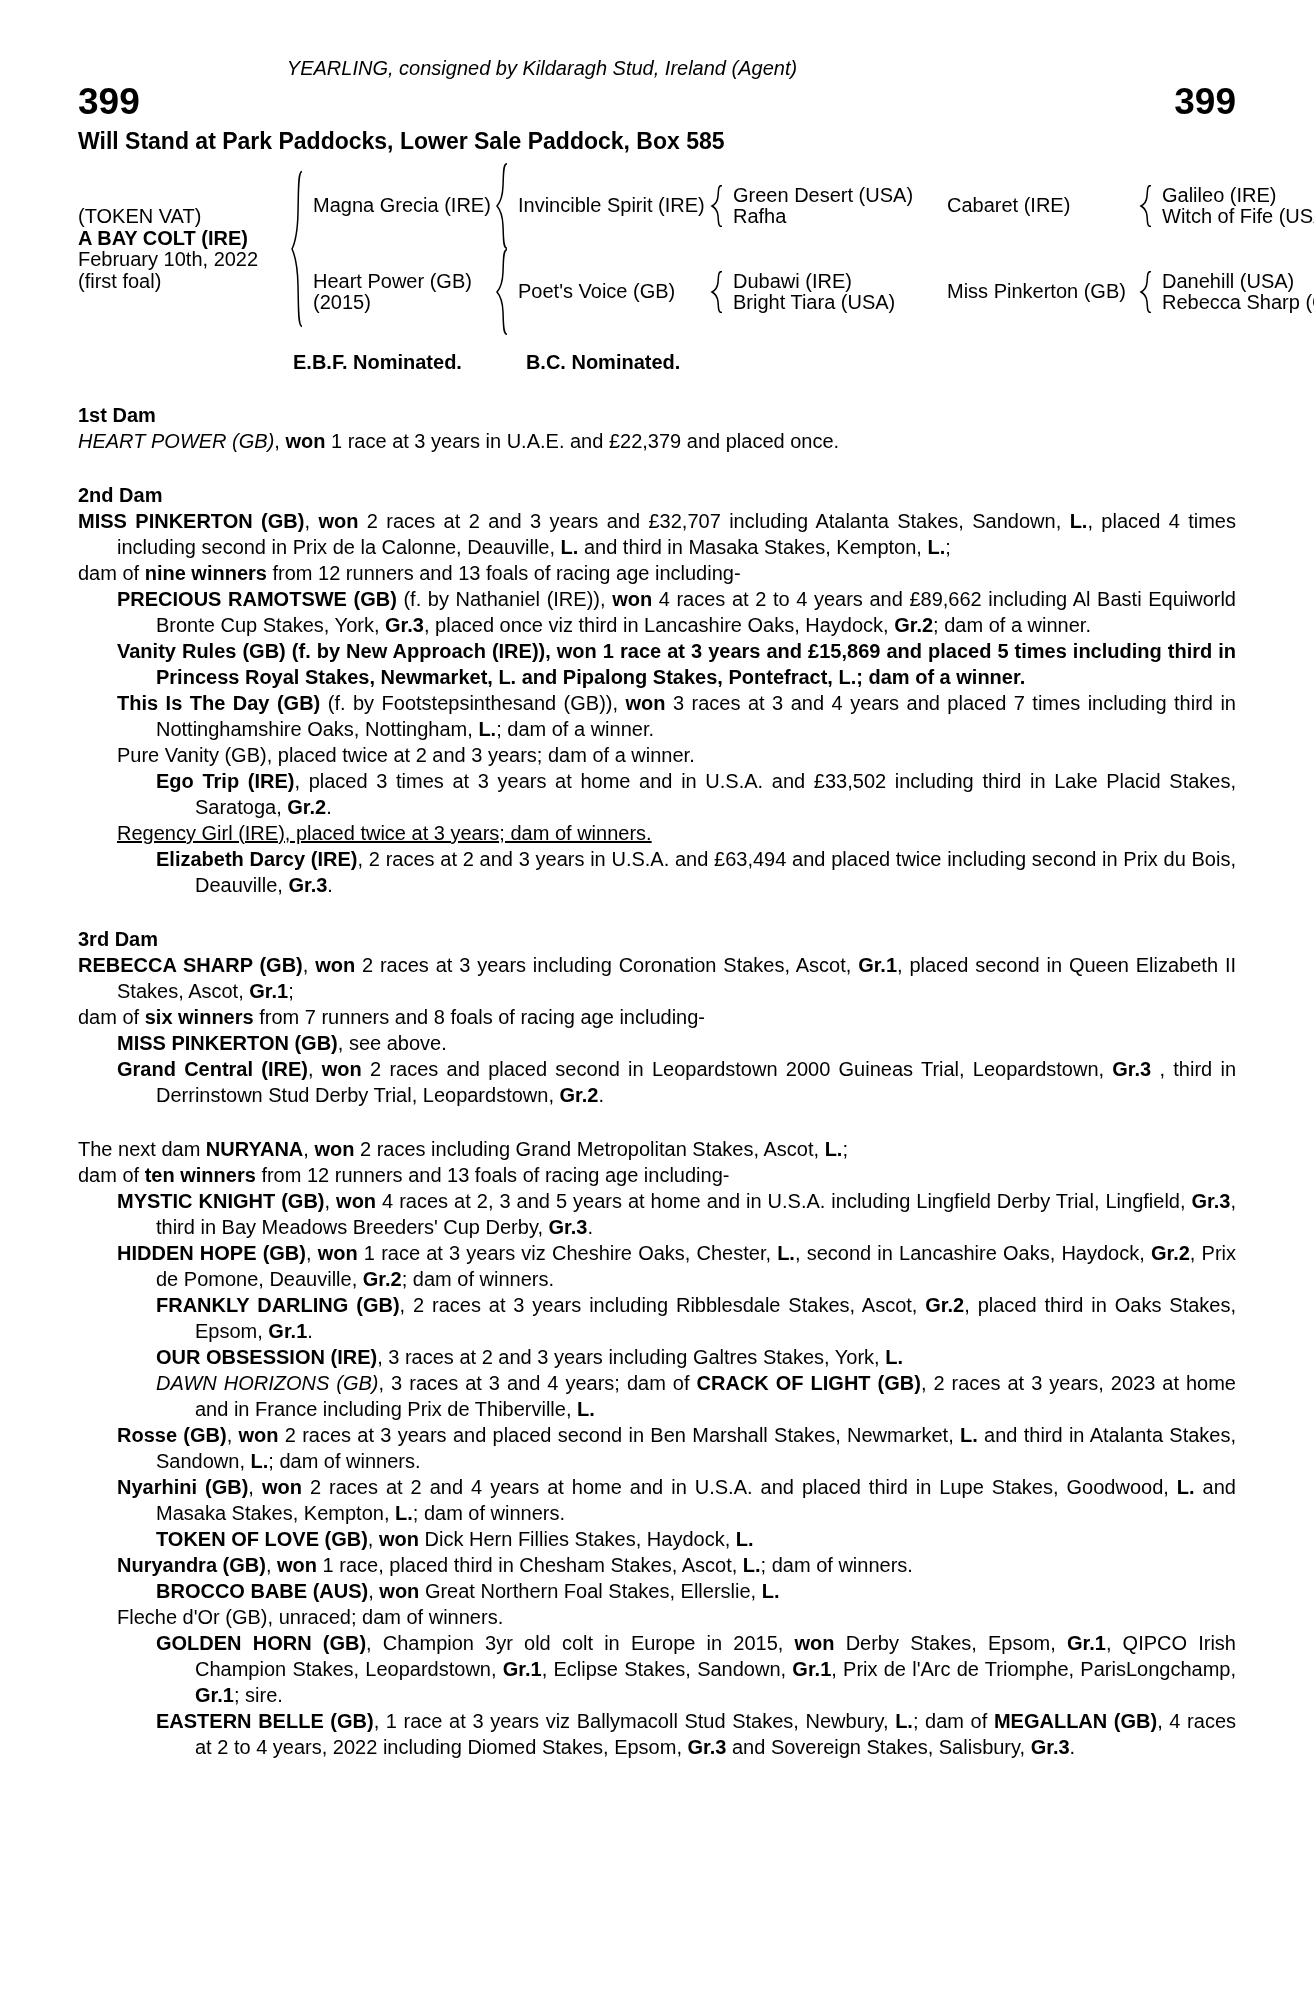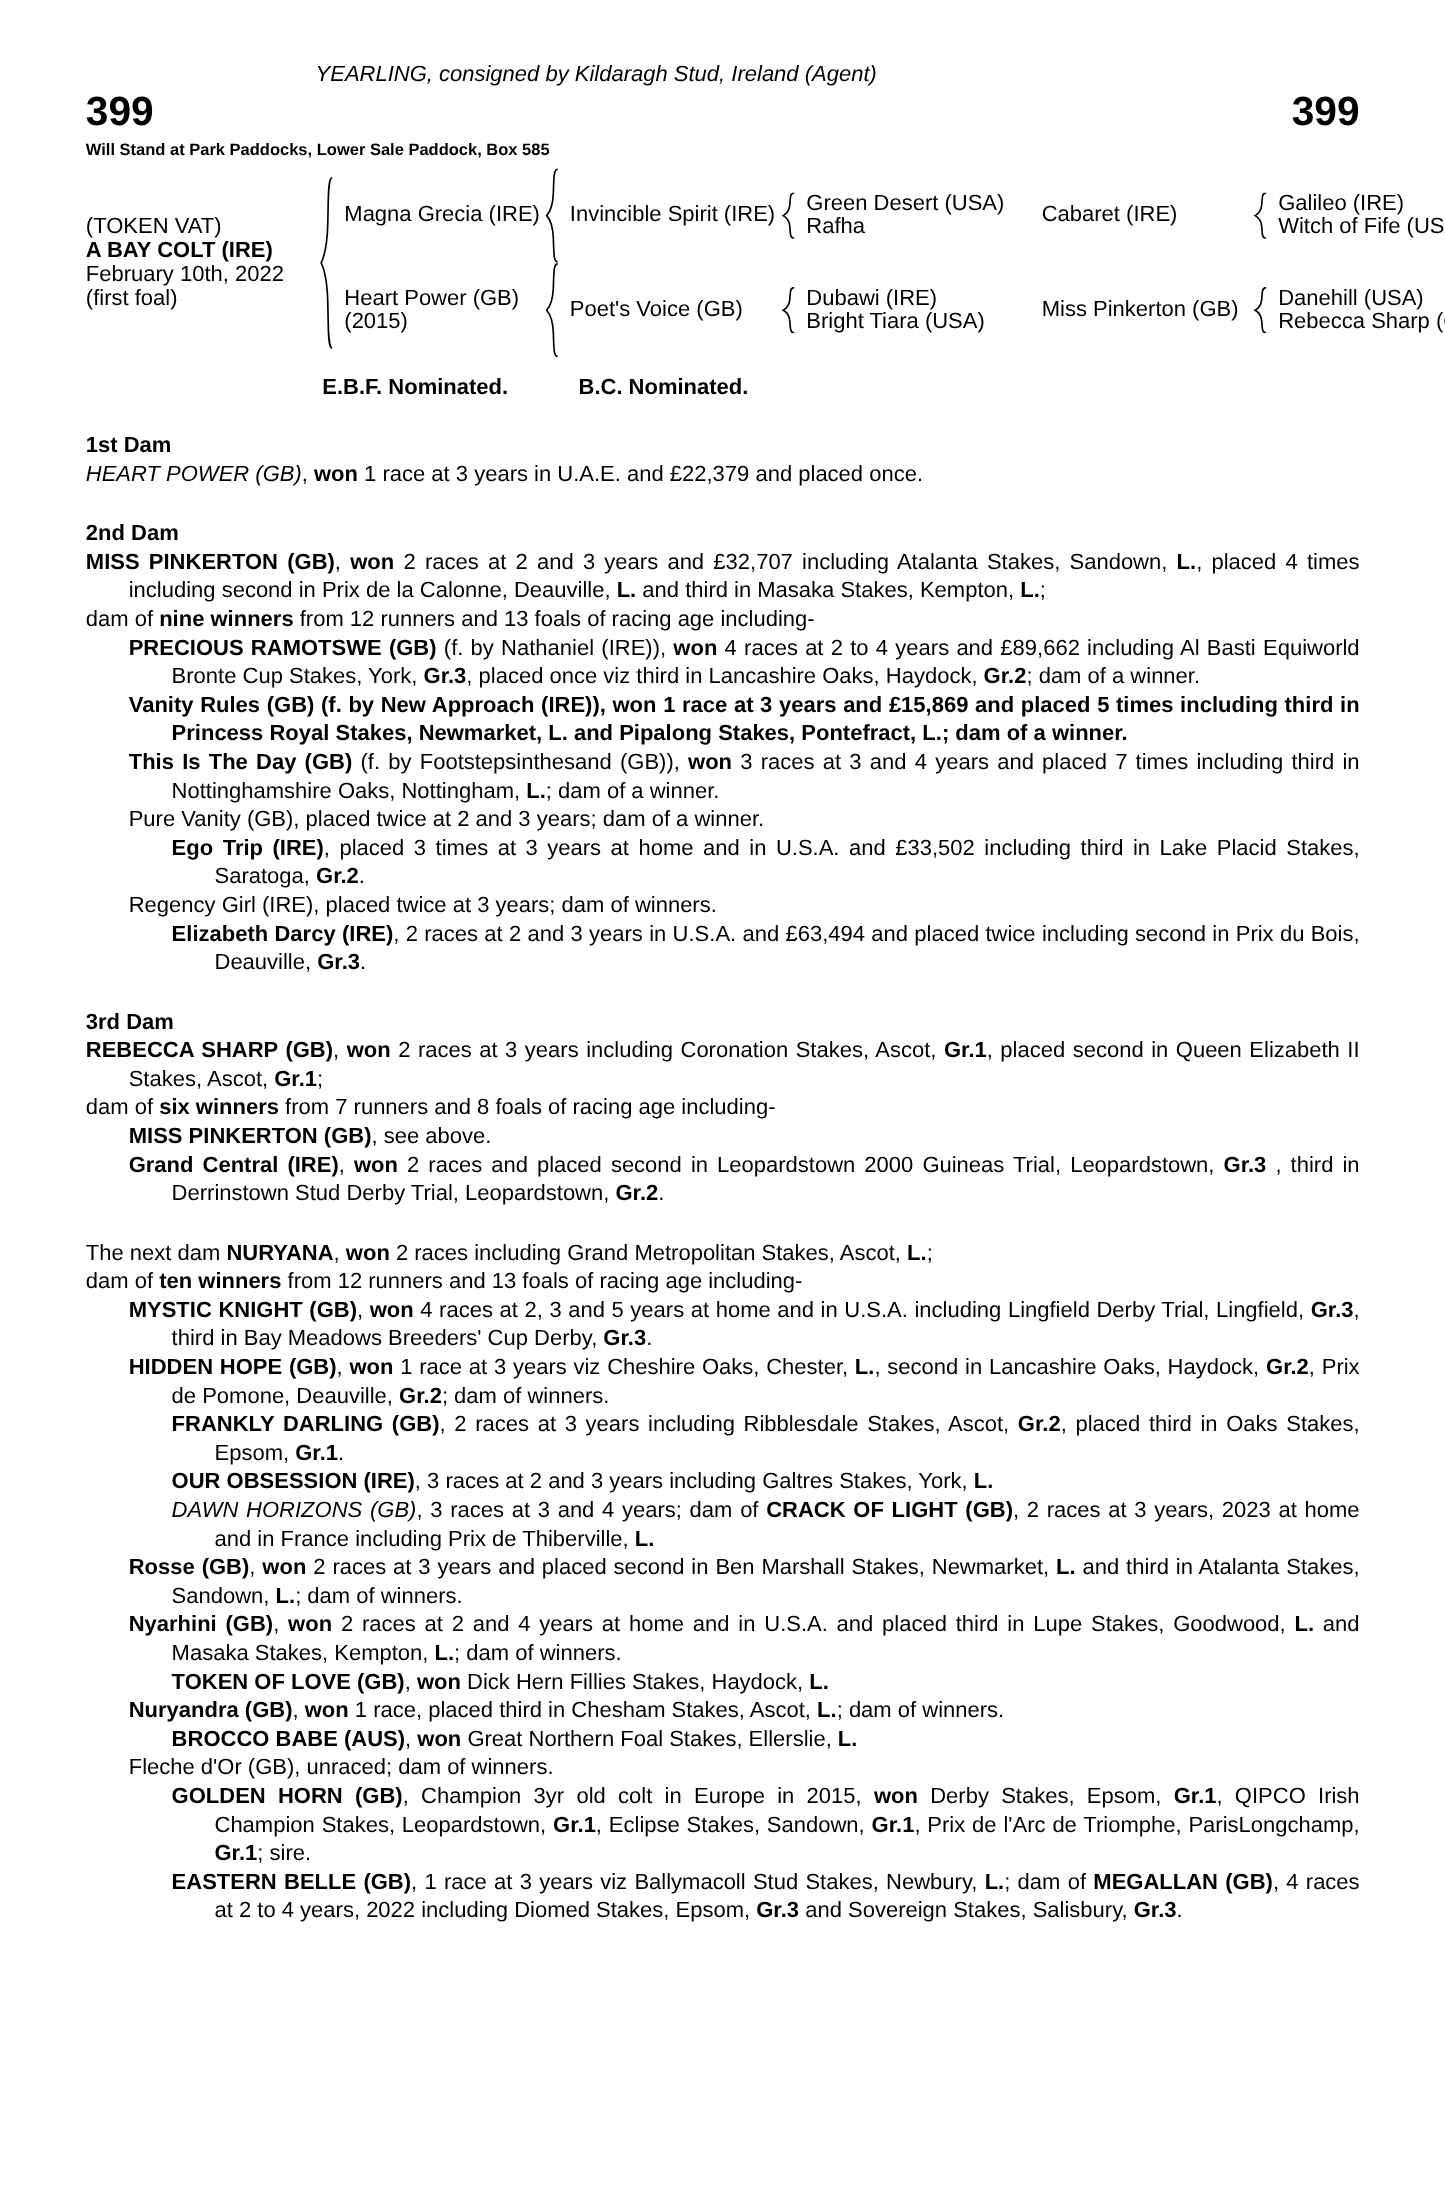--- a/index.html
+++ b/index.html
@@ -7,21 +7,21 @@
   body {
     width:1314px; min-height:2000px;
     font-family:"Liberation Sans","DejaVu Sans",sans-serif;
     font-size:20px; color:#000;
   }
   .page { padding:56px 78px 40px 78px; }
 
   .consignor { font-style:italic; text-align:center; padding-right:230px; line-height:24px; }
   .lot-row { display:flex; justify-content:space-between; align-items:baseline;
              font-weight:bold; font-size:37px; line-height:40px; margin-top:2px; }
-  .stand-line { font-weight:bold; font-size:15px; margin-top:6px; }
+  .stand-line { font-weight:bold; font-size:23px; margin-top:6px; }
 
   .pedigree { display:flex; align-items:center; margin-top:8px; }
   .colt-info { width:212px; line-height:21.5px; flex:0 0 auto; }
   .bold { font-weight:bold; }
   .gen2col { display:flex; flex-direction:column; }
   .gen2item { display:flex; align-items:center; }
   .gen2name { width:182px; line-height:21.5px; flex:0 0 auto; }
   .gen3col { display:flex; flex-direction:row; }
   .gen3item { display:flex; align-items:center; }
   .gen3name { width:192px; line-height:21.5px; flex:0 0 auto; }
@@ -143,21 +143,21 @@
       </div>
       <div class="section">
         <div class="sec-heading">2nd Dam</div>
         <div class="para" style="padding-left: 39px; text-indent: -39px;"><b>MISS PINKERTON (GB)</b><span>, </span><b>won</b><span> 2 races at 2 and 3 years and £32,707 including Atalanta Stakes, Sandown, </span><b>L.</b><span>, placed 4 times including second in Prix de la Calonne, Deauville, </span><b>L.</b><span> and third in Masaka Stakes, Kempton, </span><b>L.</b><span>;</span></div>
         <div class="para" style="padding-left: 39px; text-indent: -39px;"><span>dam of </span><b>nine winners</b><span> from 12 runners and 13 foals of racing age including-</span></div>
         <div class="para" style="padding-left: 78px; text-indent: -39px;"><b>PRECIOUS RAMOTSWE (GB)</b><span> (f. by Nathaniel (IRE)), </span><b>won</b><span> 4 races at 2 to 4 years and £89,662 including Al Basti Equiworld Bronte Cup Stakes, York, </span><b>Gr.3</b><span>, placed once viz third in Lancashire Oaks, Haydock, </span><b>Gr.2</b><span>; dam of a winner.</span></div>
         <div class="para" style="padding-left: 78px; text-indent: -39px; font-weight: bold;"><b>Vanity Rules (GB)</b><span> (f. by New Approach (IRE)), </span><b>won</b><span> 1 race at 3 years and £15,869 and placed 5 times including third in Princess Royal Stakes, Newmarket, </span><b>L.</b><span> and Pipalong Stakes, Pontefract, </span><b>L.</b><span>; dam of a winner.</span></div>
         <div class="para" style="padding-left: 78px; text-indent: -39px;"><b>This Is The Day (GB)</b><span> (f. by Footstepsinthesand (GB)), </span><b>won</b><span> 3 races at 3 and 4 years and placed 7 times including third in Nottinghamshire Oaks, Nottingham, </span><b>L.</b><span>; dam of a winner.</span></div>
         <div class="para" style="padding-left: 78px; text-indent: -39px;"><span>Pure Vanity (GB), placed twice at 2 and 3 years; dam of a winner.</span></div>
         <div class="para" style="padding-left: 117px; text-indent: -39px;"><b>Ego Trip (IRE)</b><span>, placed 3 times at 3 years at home and in U.S.A. and £33,502 including third in Lake Placid Stakes, Saratoga, </span><b>Gr.2</b><span>.</span></div>
-        <div class="para" style="padding-left: 78px; text-indent: -39px;"><span>Regency Girl (IRE), placed twice at 3 years; dam of winners.</span></div>
+        <div class="para" style="padding-left: 78px; text-indent: -39px; text-decoration: underline;"><span>Regency Girl (IRE), placed twice at 3 years; dam of winners.</span></div>
         <div class="para" style="padding-left: 117px; text-indent: -39px;"><b>Elizabeth Darcy (IRE)</b><span>, 2 races at 2 and 3 years in U.S.A. and £63,494 and placed twice including second in Prix du Bois, Deauville, </span><b>Gr.3</b><span>.</span></div>
       </div>
       <div class="section">
         <div class="sec-heading">3rd Dam</div>
         <div class="para" style="padding-left: 39px; text-indent: -39px;"><b>REBECCA SHARP (GB)</b><span>, </span><b>won</b><span> 2 races at 3 years including Coronation Stakes, Ascot, </span><b>Gr.1</b><span>, placed second in Queen Elizabeth II Stakes, Ascot, </span><b>Gr.1</b><span>;</span></div>
         <div class="para" style="padding-left: 39px; text-indent: -39px;"><span>dam of </span><b>six winners</b><span> from 7 runners and 8 foals of racing age including-</span></div>
         <div class="para" style="padding-left: 78px; text-indent: -39px;"><b>MISS PINKERTON (GB)</b><span>, see above.</span></div>
         <div class="para" style="padding-left: 78px; text-indent: -39px;"><b>Grand Central (IRE)</b><span>, </span><b>won</b><span> 2 races and placed second in Leopardstown 2000 Guineas Trial, Leopardstown, </span><b>Gr.3</b><span> , third in Derrinstown Stud Derby Trial, Leopardstown, </span><b>Gr.2</b><span>.</span></div>
       </div>
       <div class="section">

